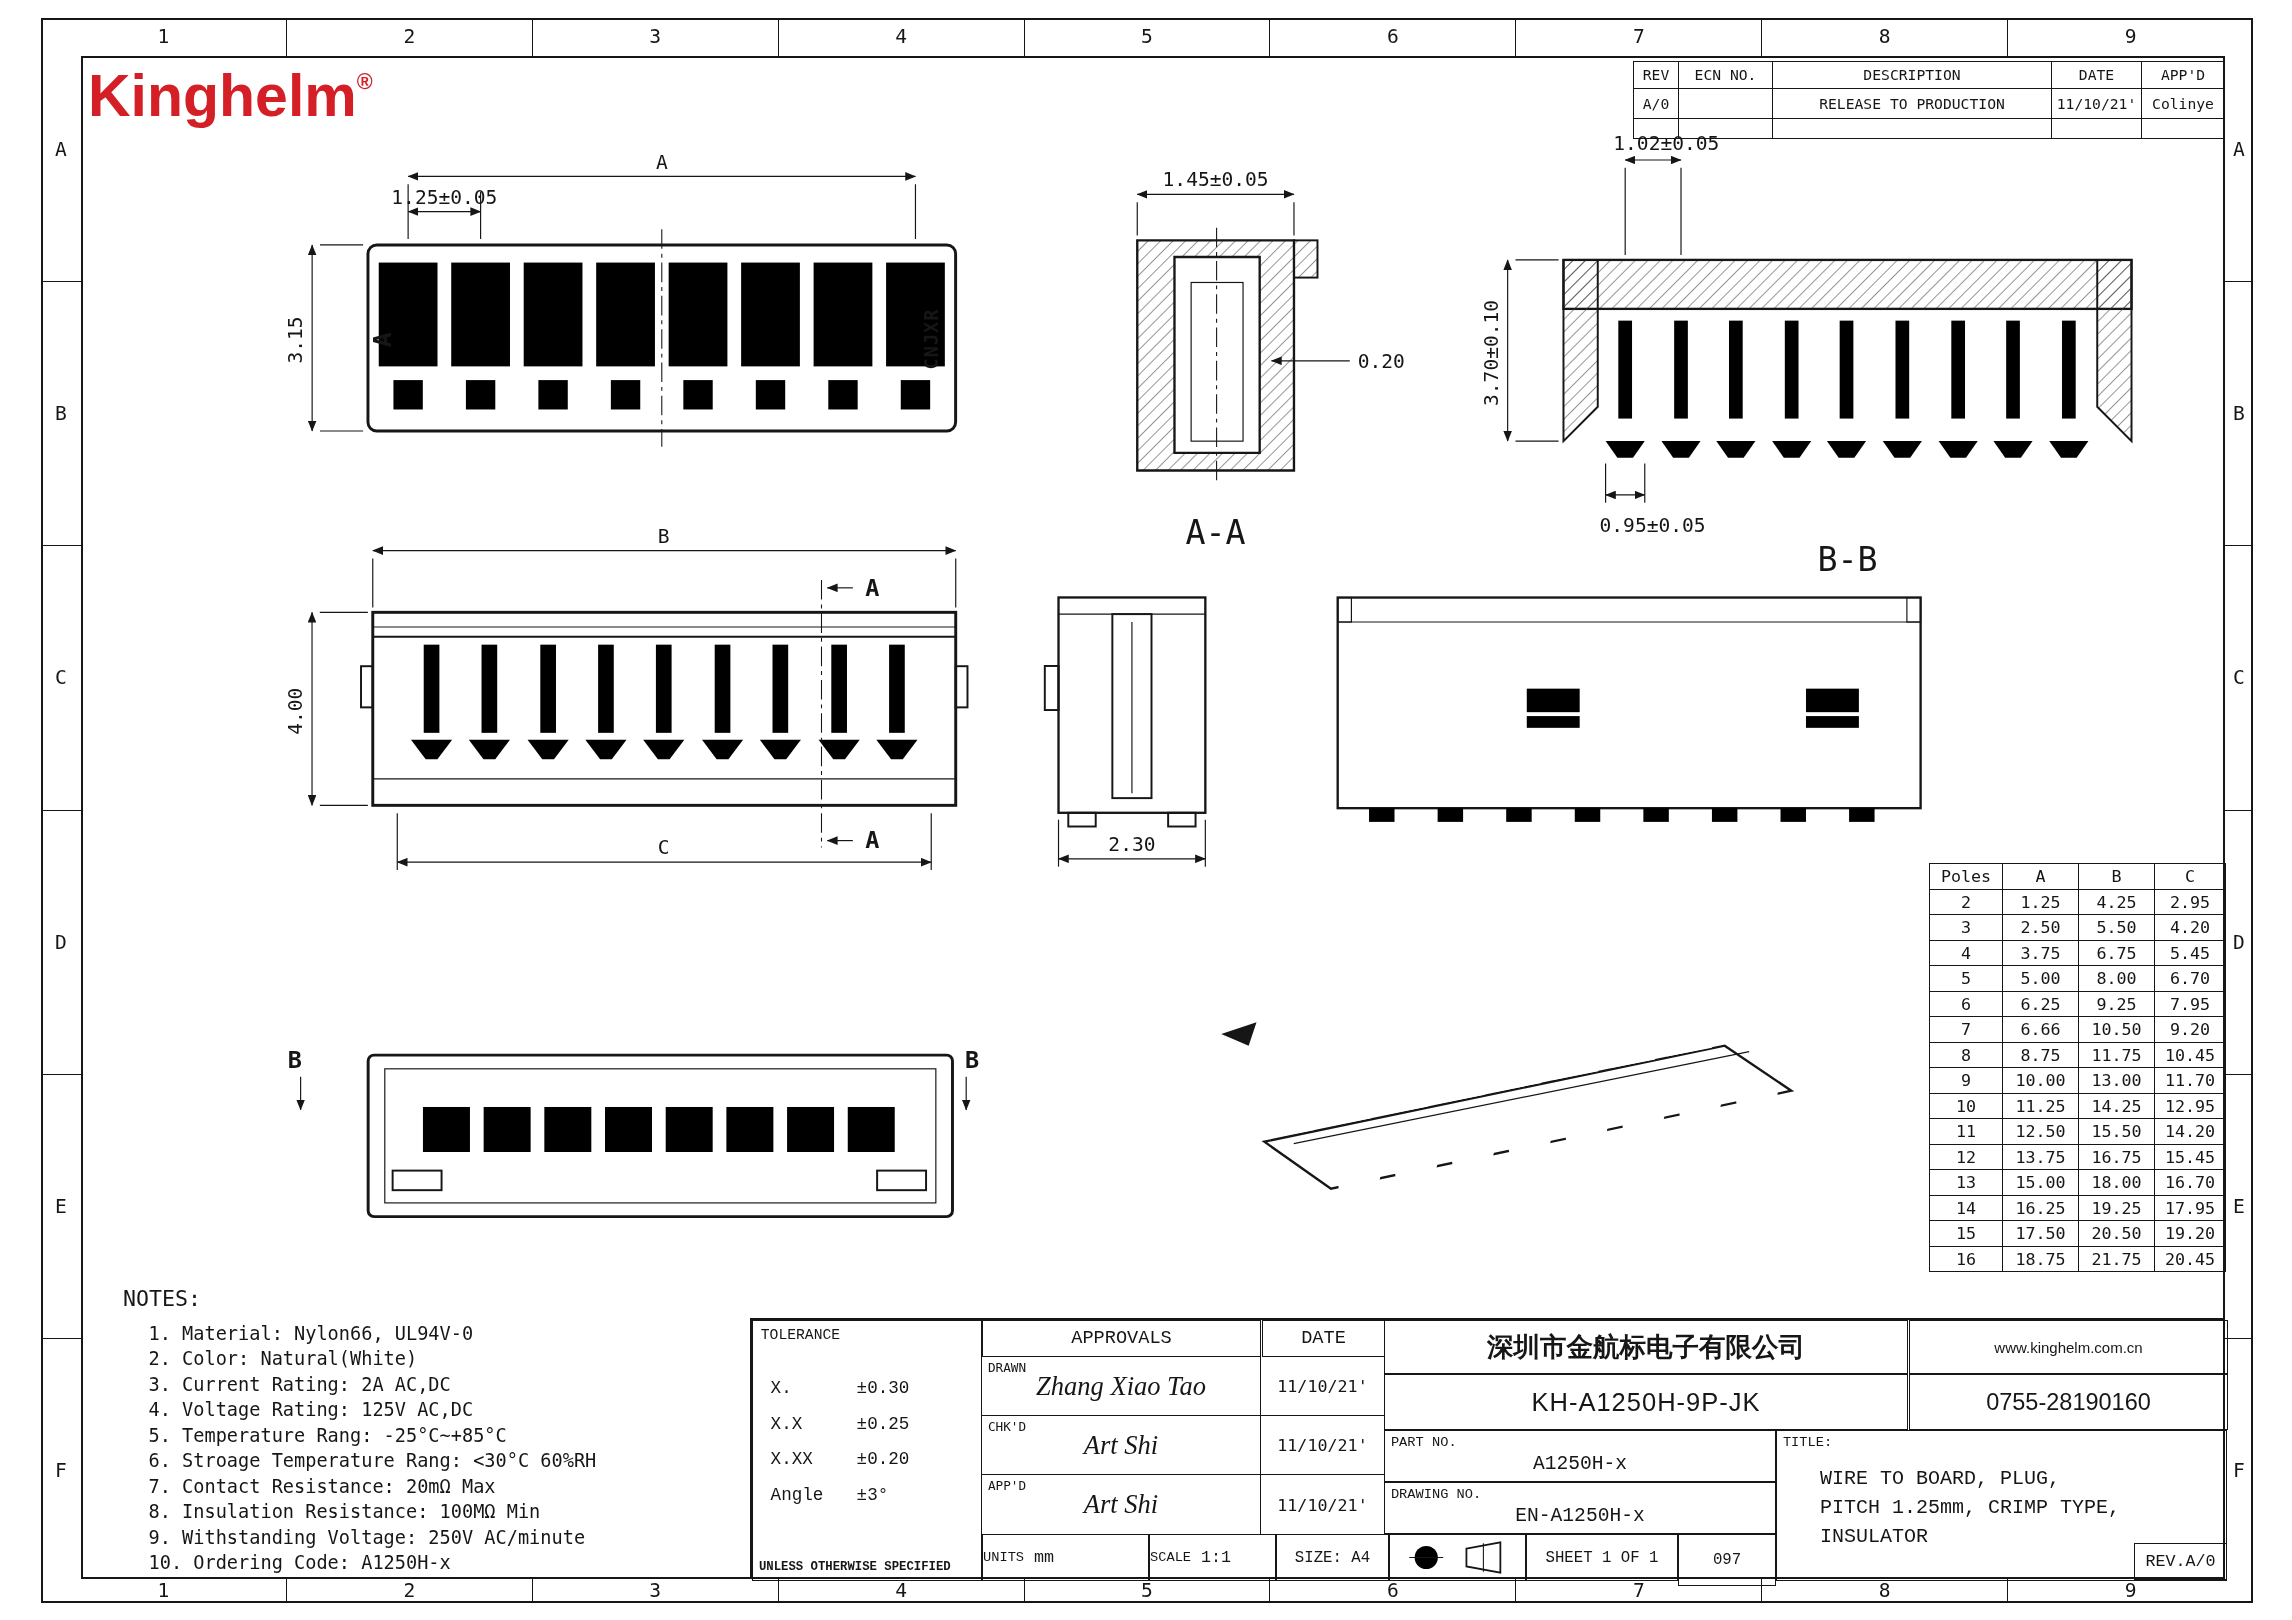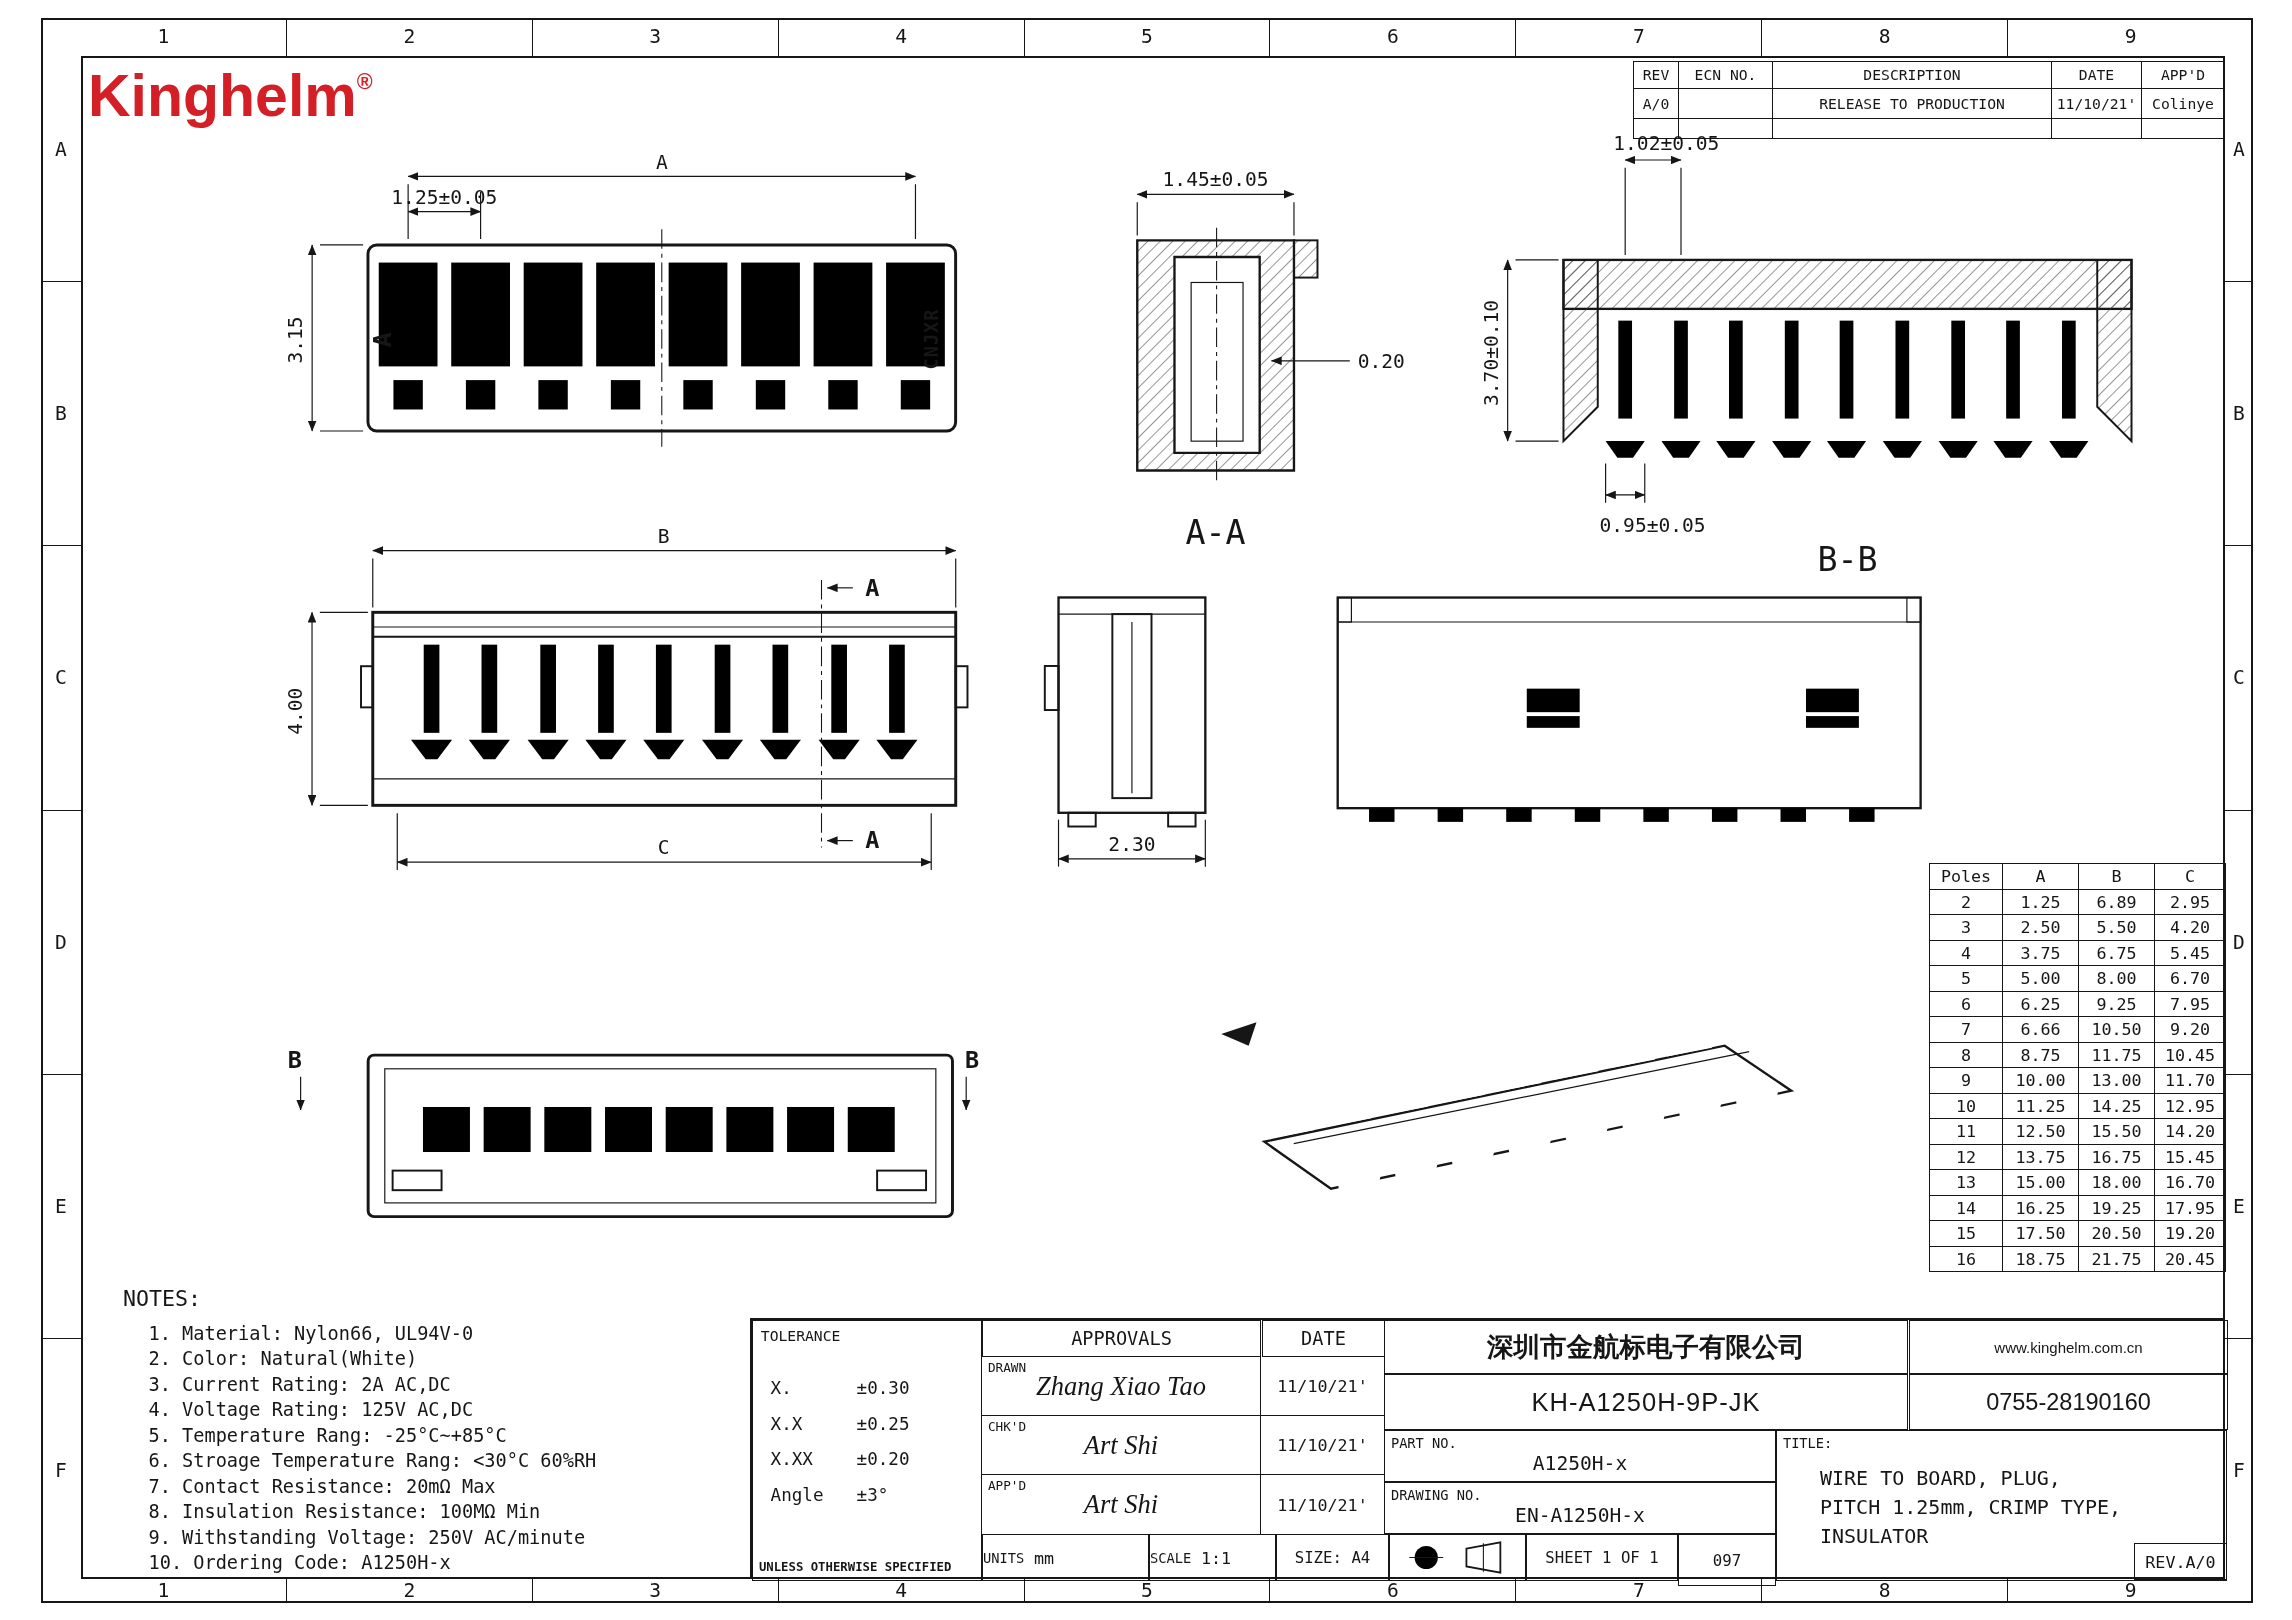--- a/index.html
+++ b/index.html
@@ -42,21 +42,21 @@
   .poles th,.poles td{border:1.5px solid #161616;text-align:center;height:24.5px;
          font-weight:normal;padding:0;}
   
   .notes{position:absolute;left:123px;top:1286px;}
   .notes-heading{font-size:21.6px;margin-bottom:9.8px;}
   .note-line{font-size:18.6px;line-height:25.5px;padding-left:25.5px;white-space:nowrap;}
   
   .tblock{position:absolute;left:750px;top:1318px;width:1475px;height:261px;
           border:2.9px solid #161616;box-sizing:border-box;}
   .tb-cell{position:absolute;border:1.5px solid #161616;box-sizing:border-box;
-           display:flex;align-items:center;justify-content:center;font-size:15.7px;}
+           display:flex;align-items:center;justify-content:center;font-size:15.7px;font-family:Liberation Mono, monospace;}
   .tb-label{position:absolute;top:3.9px;left:5.9px;font-size:13.7px;}
   .tol-box{flex-direction:column;justify-content:flex-start;align-items:stretch;}
   .tol-head{position:absolute;top:5.9px;left:7.8px;font-size:14.7px;}
   .tol-rows{margin-top:57px;}
   .tol-row{display:flex;padding:0 0 15.7px 17.6px;font-size:17.6px;}
   .tol-row span:first-child{width:86px;}
   .tol-foot{position:absolute;bottom:5.9px;left:5.9px;font-size:12.3px;font-weight:bold;white-space:nowrap;}
   .apr-rows{position:absolute;left:230px;top:37px;width:402px;height:176px;}
   .apr-row{display:flex;height:59px;border-bottom:1.5px solid #161616;box-sizing:border-box;}
   .apr-row:last-child{border-bottom:none;}
@@ -493,21 +493,21 @@
           <th>A</th>
           <th>B</th>
           <th>C</th>
         </tr>
     </thead>
     <tbody>
 
     <tr>
           <td>2</td>
           <td>1.25</td>
-          <td>6.89</td>
+          <td>4.25</td>
           <td>2.95</td>
         </tr>
         <tr>
           <td>3</td>
           <td>2.50</td>
           <td>5.50</td>
           <td>4.20</td>
         </tr>
         <tr>
           <td>4</td>

